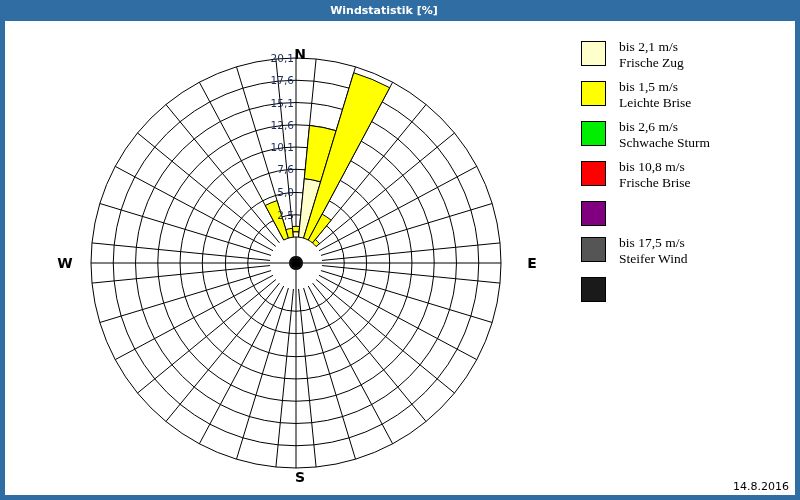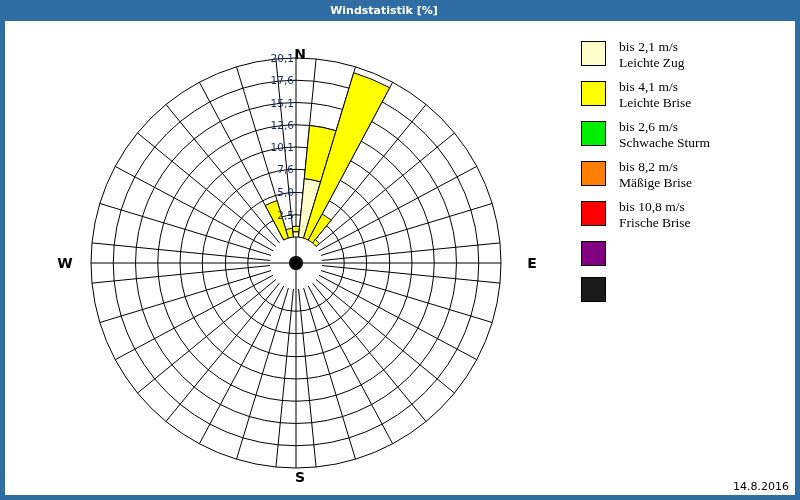--- a/index.html
+++ b/index.html
@@ -159,53 +159,53 @@
       <div class="compass" style="left:281px;top:448px;width:28px;">S</div>
       <div class="compass" style="left:46px;top:234px;width:28px;">W</div>
       <div class="compass" style="left:513px;top:234px;width:28px;">E</div>
     </div>
 
     <div id="legend">
         <div class="legend-row">
           <div class="swatch" style="background: rgb(255, 255, 204);"></div>
           <div class="legend-text">
             <div>bis 2,1 m/s</div>
-            <div>Leichte Zug</div>
+            <div>Frische Zug</div>
           </div>
         </div>
         <div class="legend-row">
           <div class="swatch" style="background: rgb(255, 255, 0);"></div>
           <div class="legend-text">
-            <div>bis 4,1 m/s</div>
+            <div>bis 1,5 m/s</div>
             <div>Leichte Brise</div>
           </div>
         </div>
         <div class="legend-row">
           <div class="swatch" style="background: rgb(0, 238, 0);"></div>
           <div class="legend-text">
             <div>bis 2,6 m/s</div>
             <div>Schwache Sturm</div>
           </div>
         </div>
         <div class="legend-row">
-          <div class="swatch" style="background: rgb(255, 128, 0);"></div>
-          <div class="legend-text">
-            <div>bis 8,2 m/s</div>
-            <div>Mäßige Brise</div>
-          </div>
-        </div>
-        <div class="legend-row">
           <div class="swatch" style="background: rgb(255, 0, 0);"></div>
           <div class="legend-text">
             <div>bis 10,8 m/s</div>
             <div>Frische Brise</div>
           </div>
         </div>
         <div class="legend-row">
           <div class="swatch" style="background: rgb(128, 0, 128);"></div>
+        </div>
+        <div class="legend-row">
+          <div class="swatch" style="background: rgb(85, 85, 85);"></div>
+          <div class="legend-text">
+            <div>bis 17,5 m/s</div>
+            <div>Steifer Wind</div>
+          </div>
         </div>
         <div class="legend-row">
           <div class="swatch" style="background: rgb(26, 26, 26);"></div>
         </div>
       </div>
 
     <div id="datestamp">14.8.2016</div>
   </div>
 </div>
 

